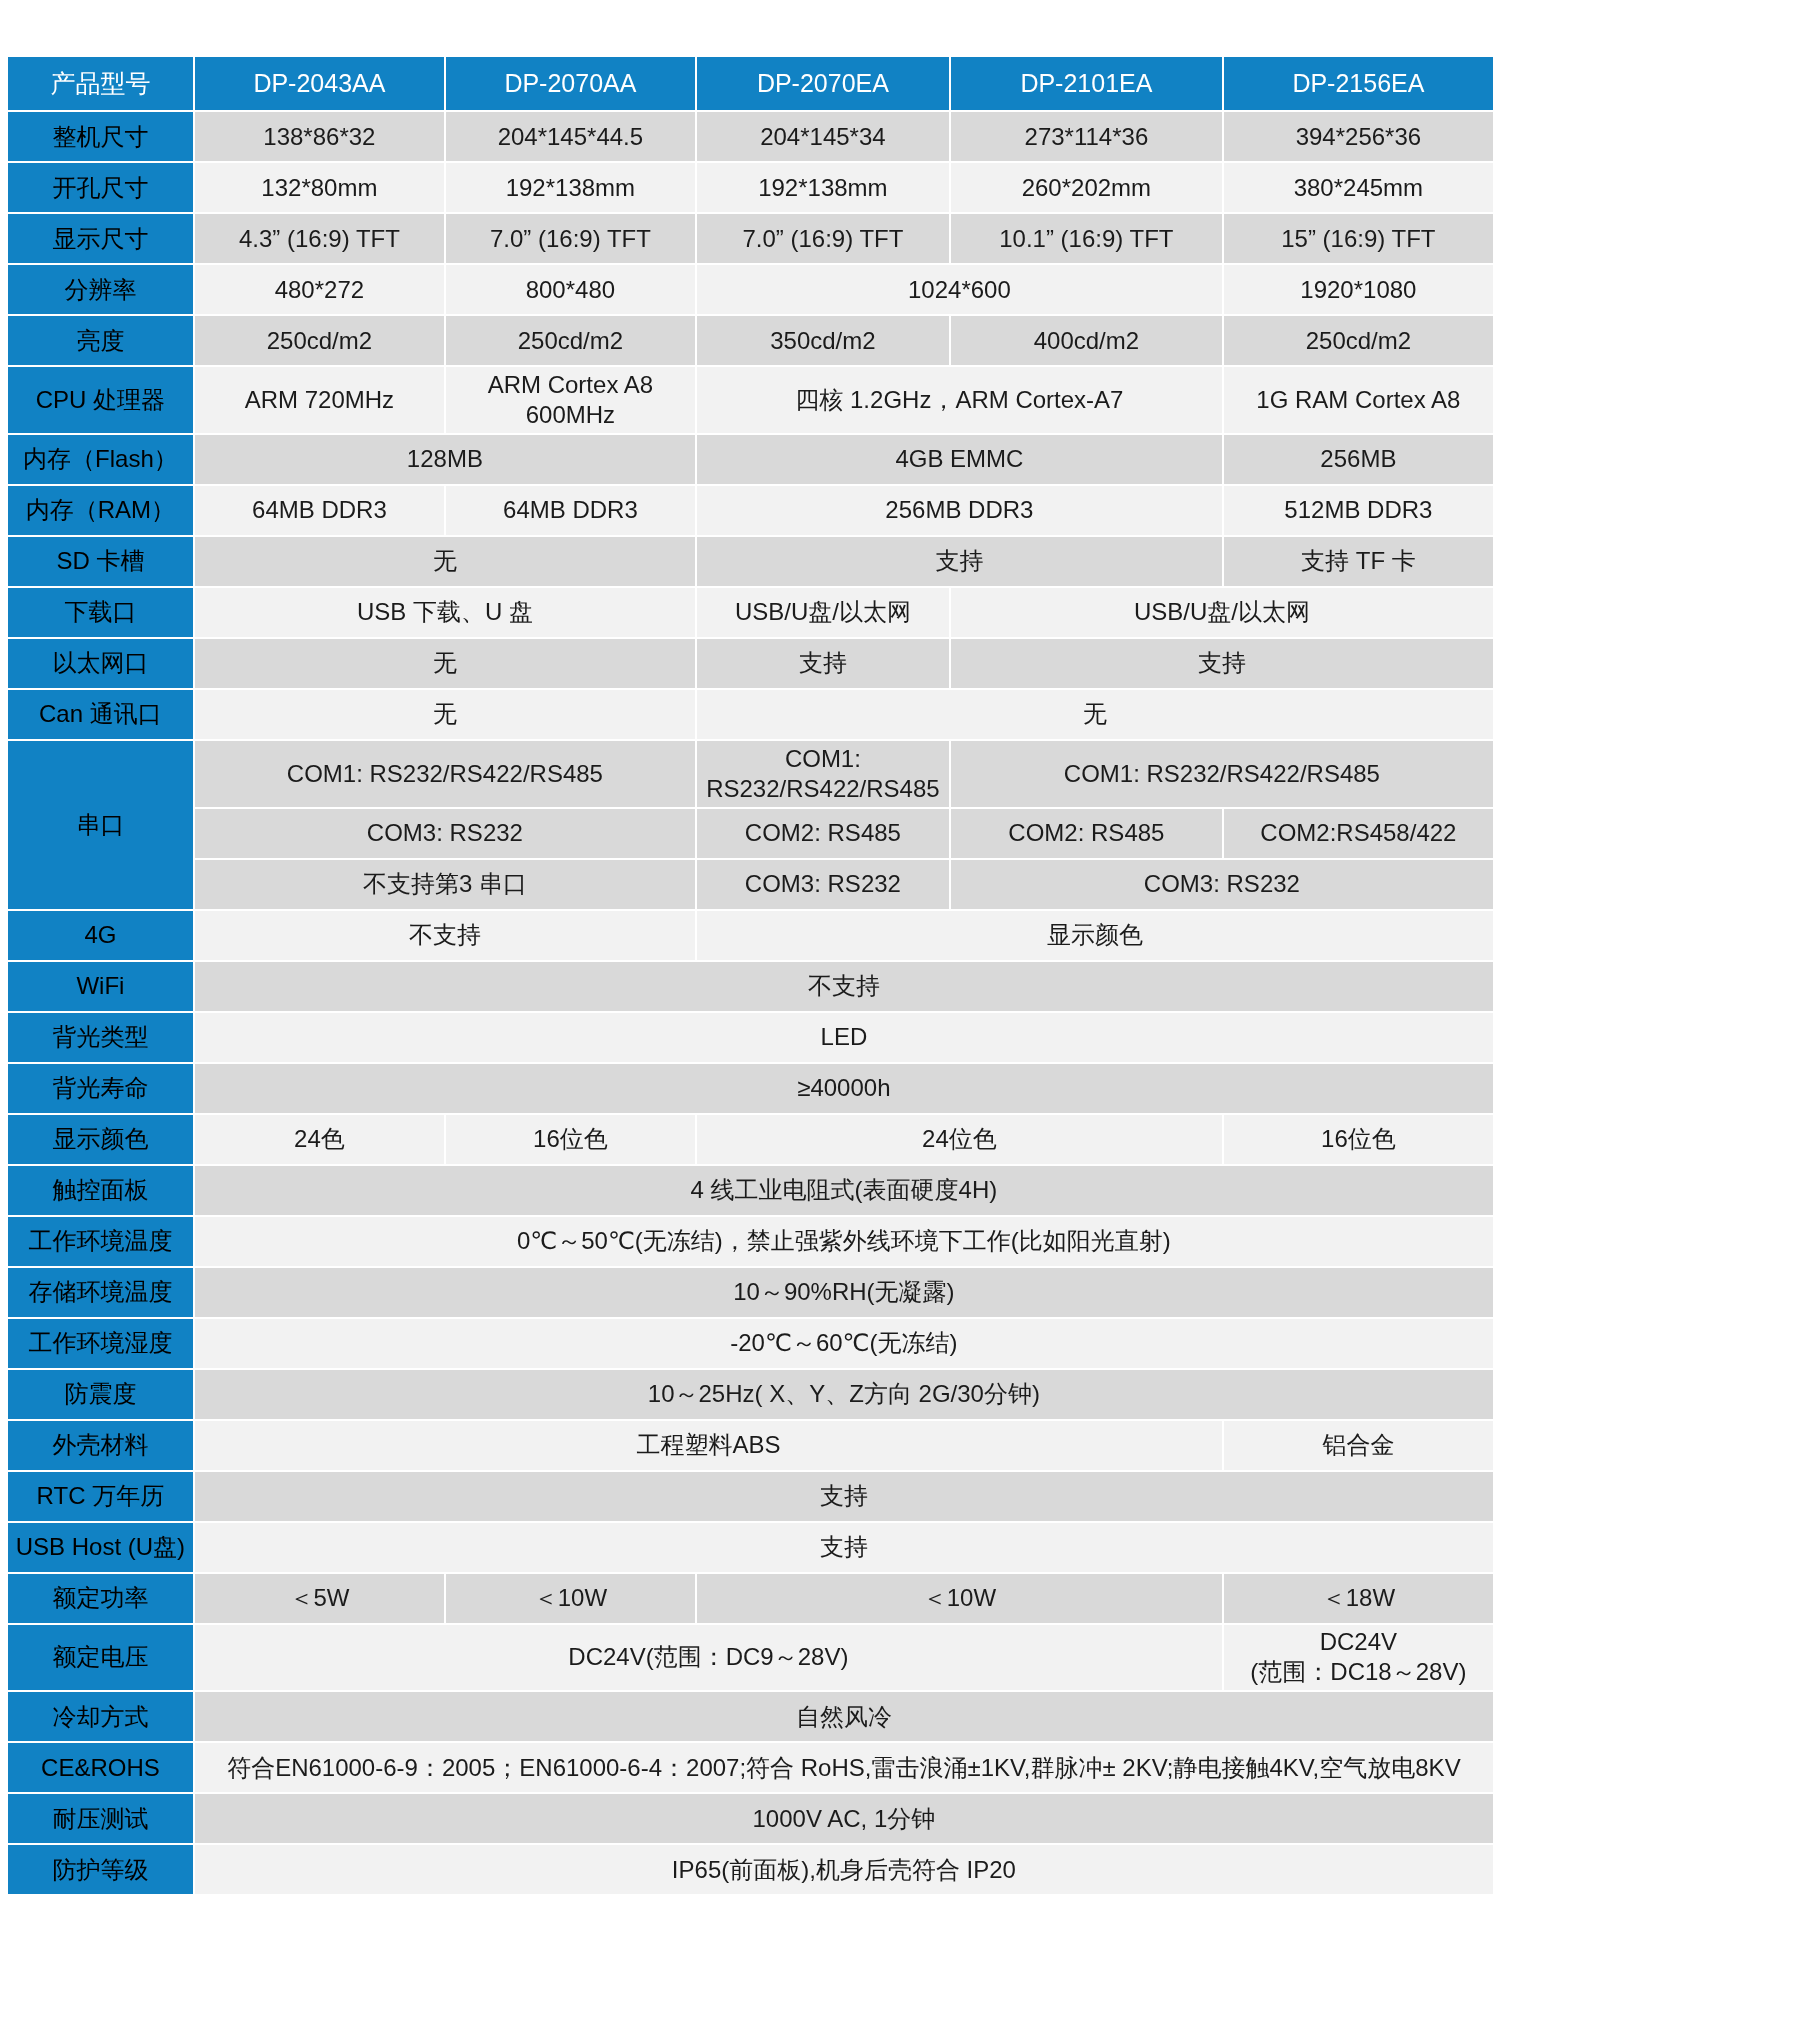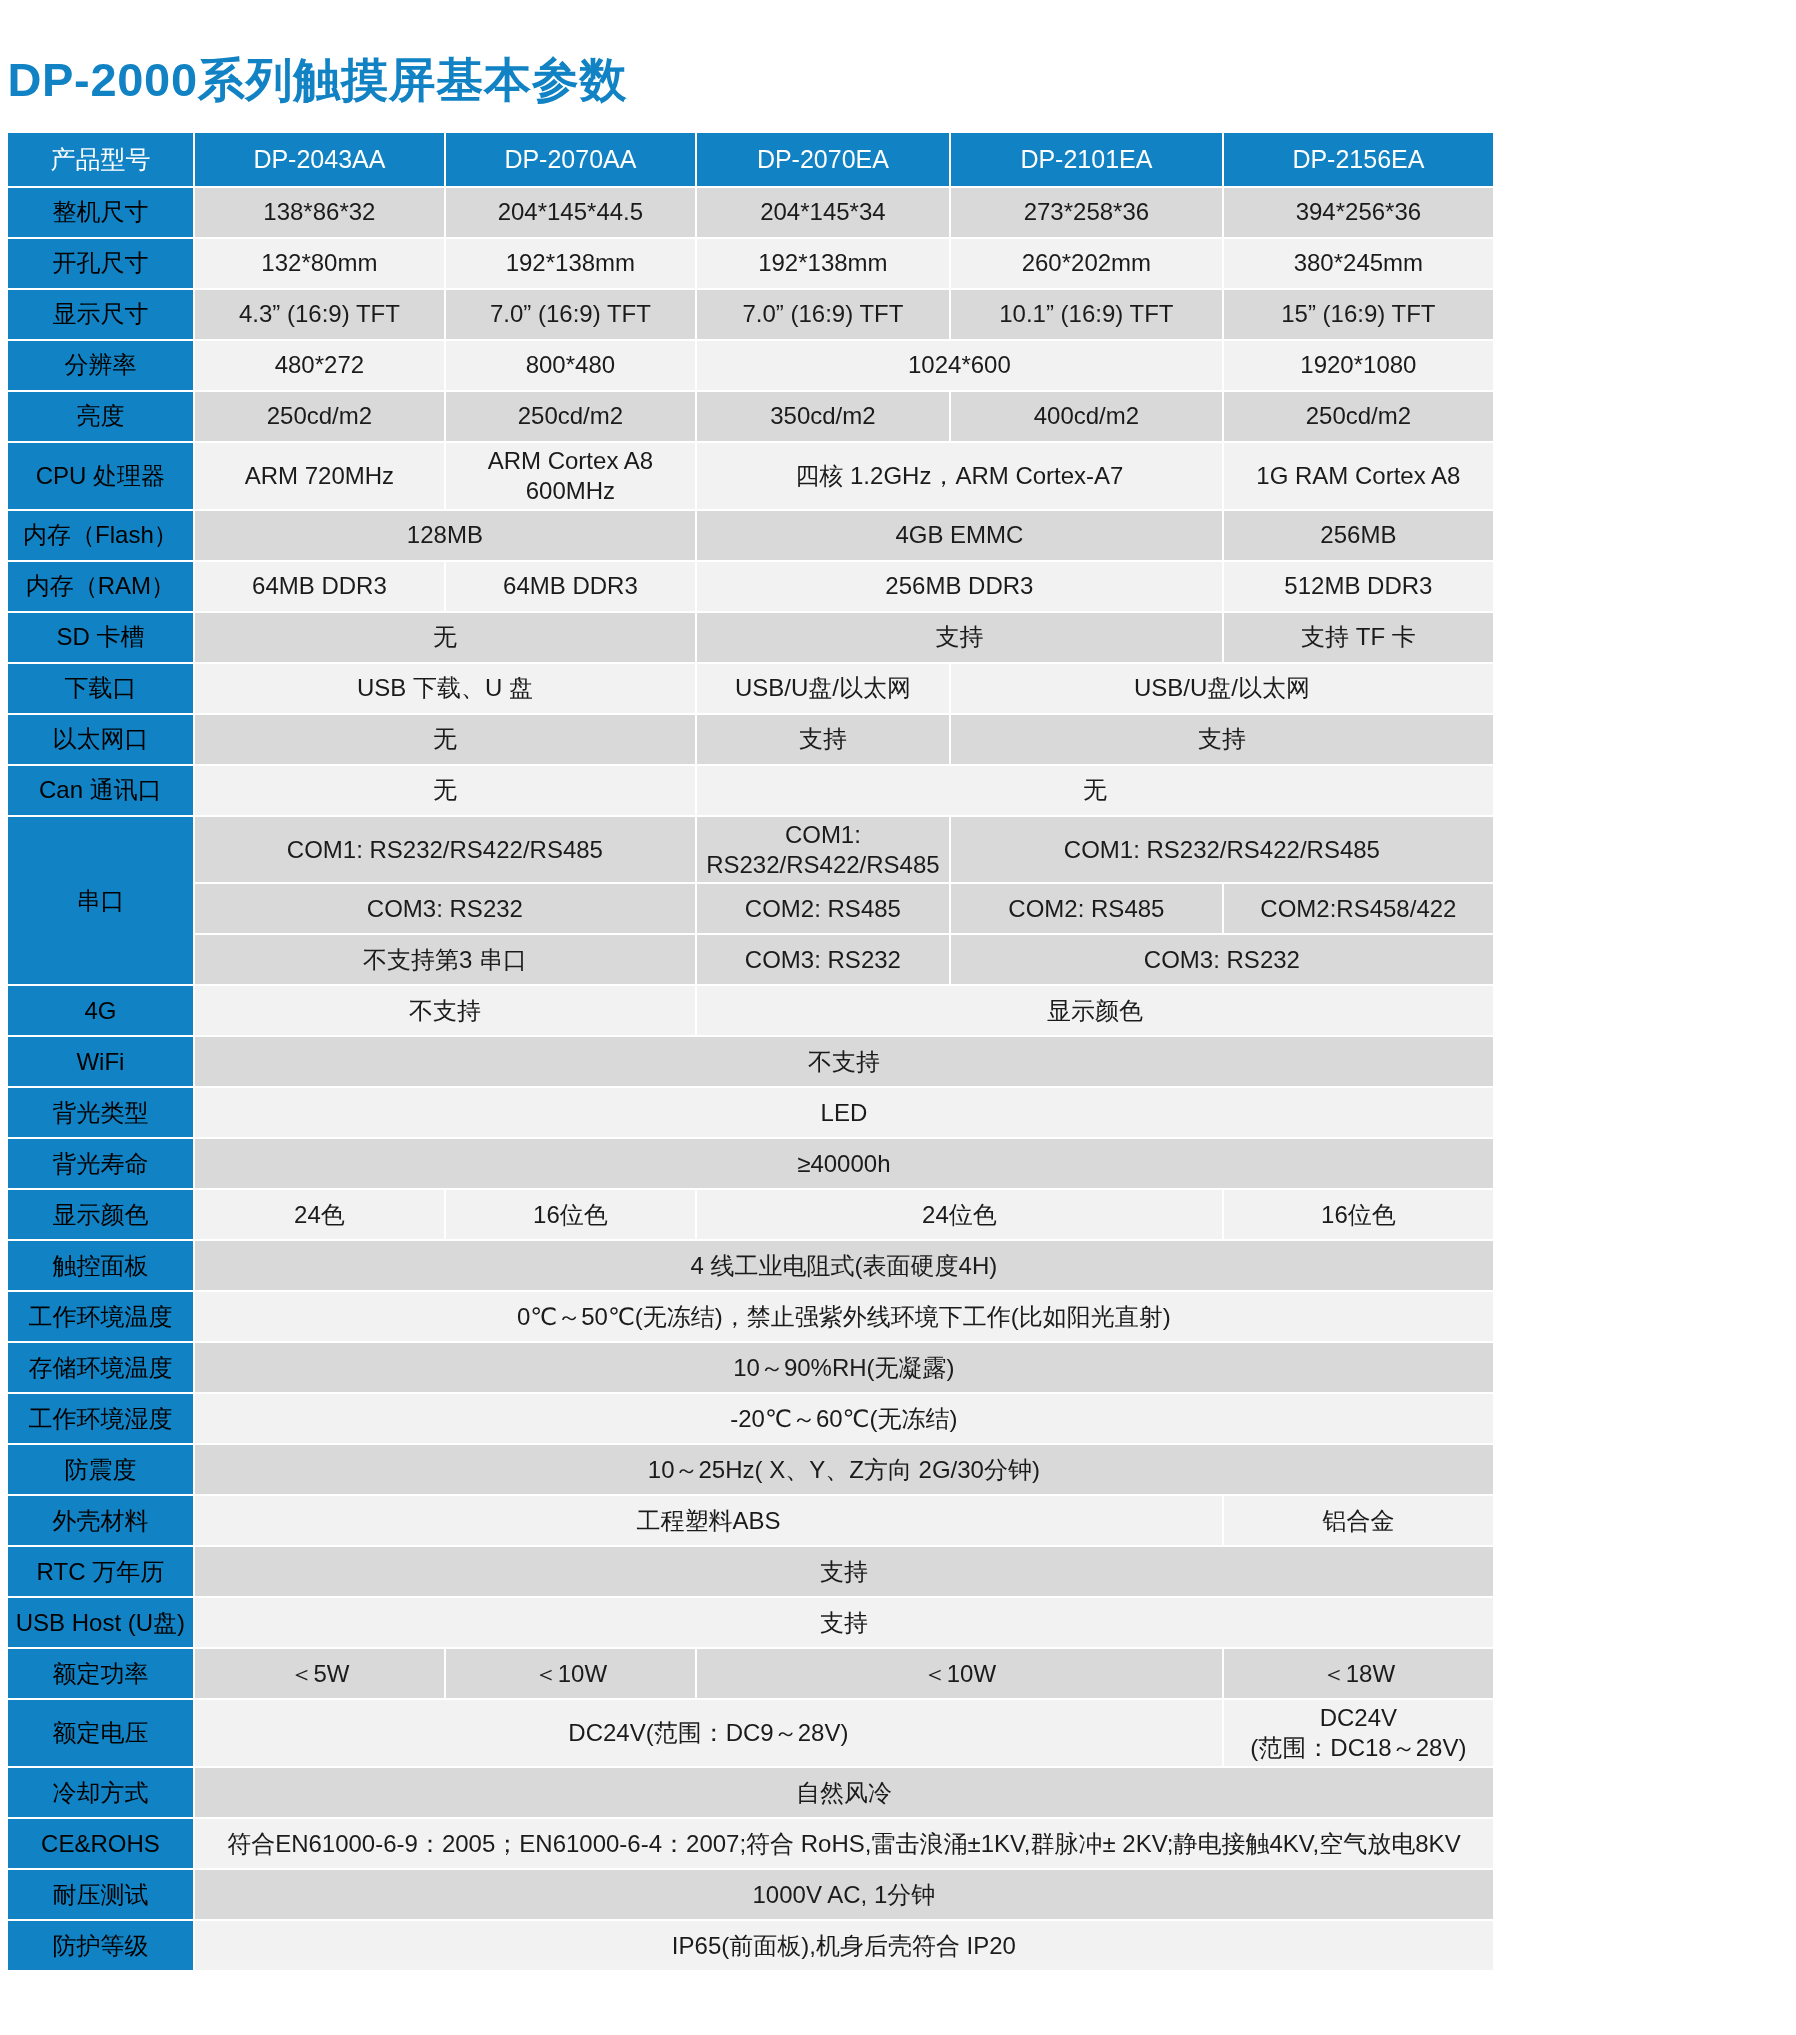--- a/index.html
+++ b/index.html
@@ -45,21 +45,20 @@
     color: #000000;
     font-weight: normal;
   }
   .spec-table tr.dark  td.data-cell { background: var(--row-dark, #d9d9d9); }
   .spec-table tr.light td.data-cell { background: var(--row-light, #f2f2f2); }
 </style>
 </head>
 <body>
 
 <div class="page">
-  <h1 class="page-title">DP-2000系列触摸屏基本参数</h1>
   <table class="spec-table">
     <colgroup>
       <col style="width:187px">
       <col style="width:251px">
       <col style="width:251px">
       <col style="width:254px">
       <col style="width:273px">
       <col style="width:271px">
     </colgroup>
     <thead>
@@ -71,21 +70,21 @@
           <th>DP-2101EA</th>
           <th>DP-2156EA</th>
         </tr>
       </thead>
     <tbody>
         <tr class="dark">
           <td class="row-label">整机尺寸</td>
           <td class="data-cell">138*86*32</td>
           <td class="data-cell">204*145*44.5</td>
           <td class="data-cell">204*145*34</td>
-          <td class="data-cell">273*258*36</td>
+          <td class="data-cell">273*114*36</td>
           <td class="data-cell">394*256*36</td>
         </tr>
         <tr class="light">
           <td class="row-label">开孔尺寸</td>
           <td class="data-cell">132*80mm</td>
           <td class="data-cell">192*138mm</td>
           <td class="data-cell">192*138mm</td>
           <td class="data-cell">260*202mm</td>
           <td class="data-cell">380*245mm</td>
         </tr>

